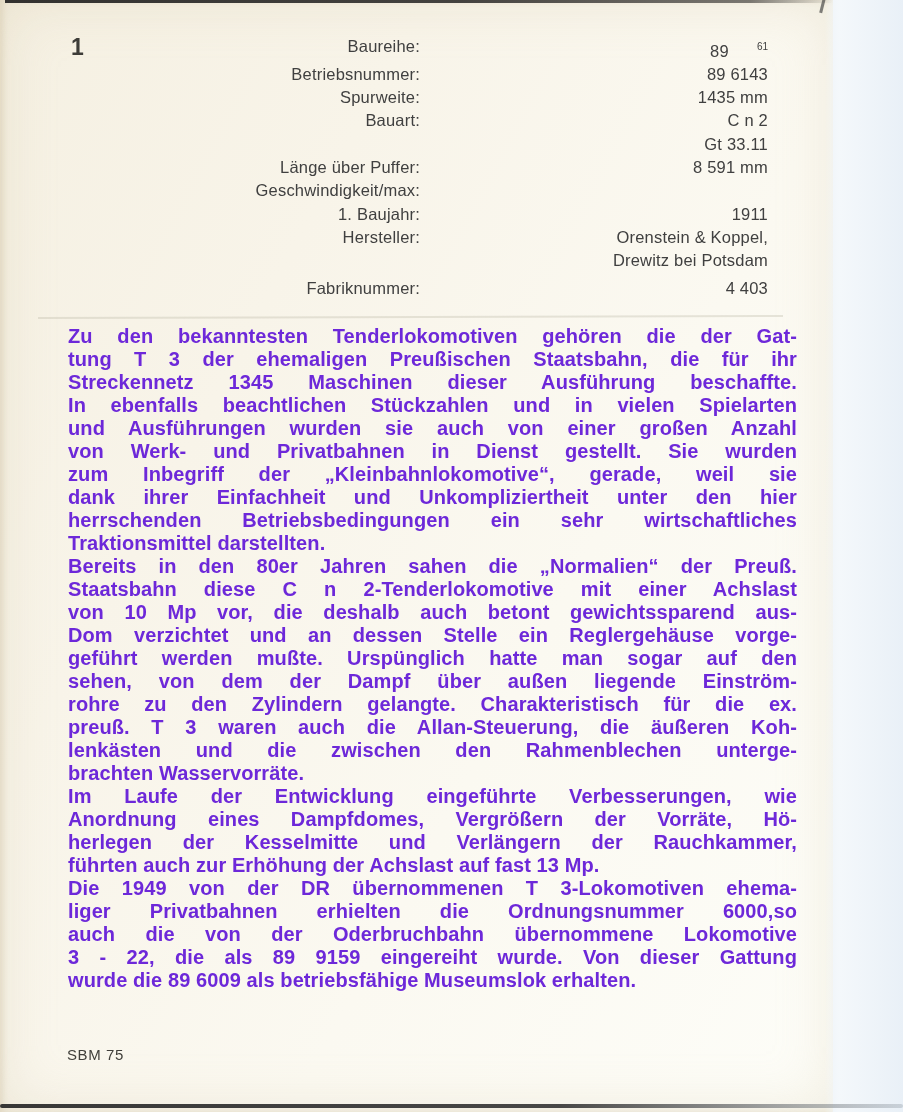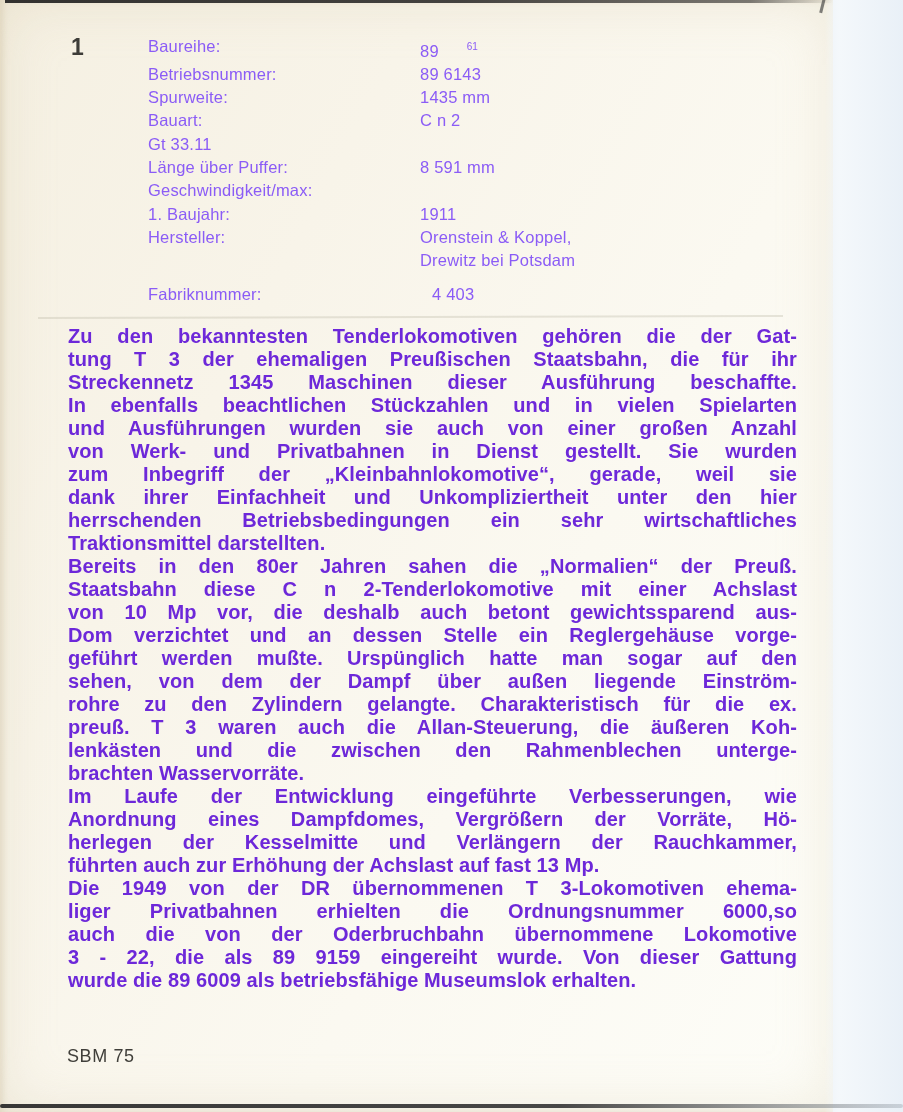--- a/index.html
+++ b/index.html
@@ -36,41 +36,41 @@
     background:rgba(185,180,162,0.32); transform:rotate(-0.15deg);
   }
 
   .page-number {
     position:absolute; left:71px; top:34px;
     font-size:23px; font-weight:bold; color:#3d3c38;
   }
 
   .spec {
     position:absolute; left:148px; top:35px; width:620px;
-    font-size:16.5px; color:#8b5cf6; letter-spacing:0.2px;
+    font-size:16.5px; color:#404040; letter-spacing:0.2px;text-align:right;
   }
   .spec-row { display:flex; line-height:23.3px; }
-  .spec-row.gap { margin-top:11px;gap:12px; }
+  .spec-row.gap { margin-top:5px;gap:12px; }
   .spec-label { width:272px; flex:0 0 272px; }
   .spec-value { flex:1; }
   .spec-value sup { font-size:10px; letter-spacing:0;margin-left:28px; }
 
   .body-text {
     position:absolute; left:68px; top:325px; width:729px;
     font-size:20px; font-weight:bold; color:#6d28d9; 
   }
   .tline {
     height:23px; line-height:23px; overflow:hidden;
     text-align:justify; text-align-last:justify; letter-spacing:0.1px;
   }
   .tline.last { text-align:right; text-align-last:left; }
 
   .footer-code {
     position:absolute; left:67px; top:1046px;
-    font-size:18px; color:#403f3a; letter-spacing:0.6px;
+    font-size:15px; color:#403f3a; letter-spacing:0.6px;
   }
 </style>
 </head>
 <body>
 
 <div class="stage">
   <div class="card"></div>
   <div class="right-strip"></div>
   <div class="top-edge"></div>
   <div class="corner-mark"></div>

